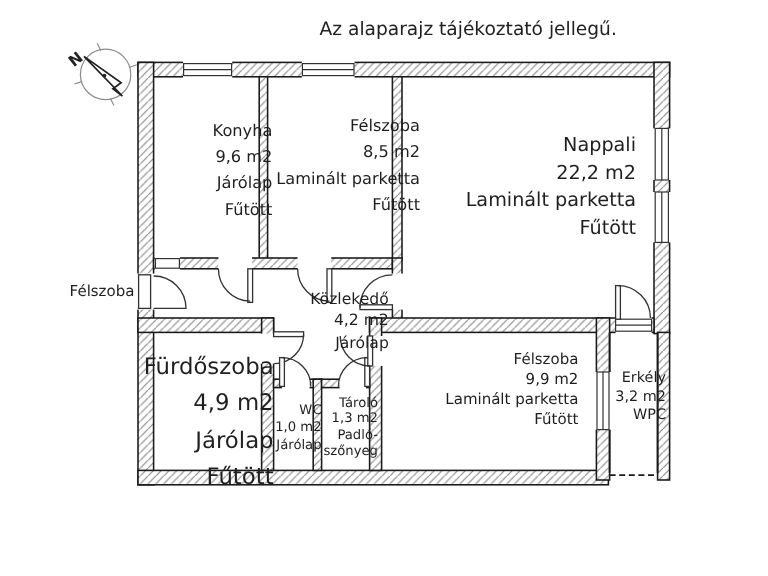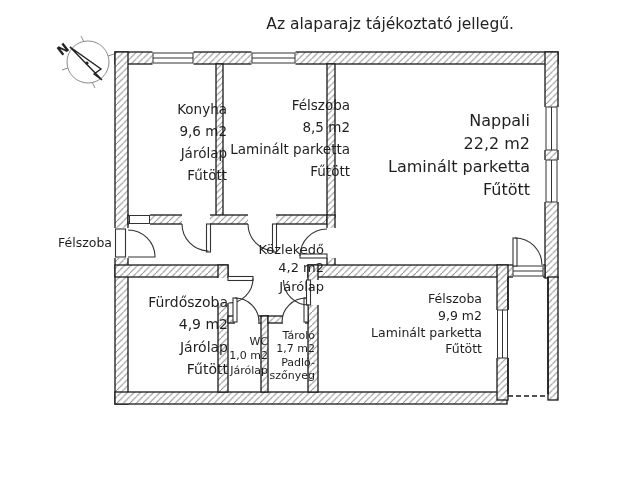--- a/index.html
+++ b/index.html
@@ -6,21 +6,21 @@
   #canvas{position:relative;width:640px;height:480px;background:#ffffff;overflow:hidden;
           font-family:"DejaVu Sans","Liberation Sans",sans-serif;}
   #plan-svg{position:absolute;left:0;top:0;}
   .lbl{position:absolute;text-align:right;white-space:pre-line;color:#1f1f1f;}
   .title{left:160px;top:15px;width:354px;font-size:15.5px;color:#222;}
   .bejarat{left:54px;top:235px;width:58px;text-align:right;font-size:12.5px;}
   .konyha{left:117px;top:99px;width:110px;font-size:13.5px;line-height:1.62;}
   .felszoba85{left:200px;top:95px;width:150px;font-size:13.5px;line-height:1.62;}
   .nappali{left:350px;top:109px;width:180px;font-size:16px;line-height:1.44;}
   .kozlekedo{left:214px;top:241px;width:110px;font-size:13px;line-height:1.42;}
-  .furdoszoba{left:118px;top:291px;width:110px;font-size:14px;line-height:1.6;}
+  .furdoszoba{left:118px;top:291px;width:110px;font-size:19px;line-height:1.6;}
   .wc{left:222px;top:335px;width:46px;font-size:11px;line-height:1.3;}
   .tarolo{left:263px;top:329px;width:52px;font-size:11px;line-height:1.22;}
   .felszoba99{left:332px;top:291px;width:150px;font-size:12.5px;line-height:1.34;}
   .erkely{left:503px;top:307px;width:52px;font-size:12px;line-height:1.3;}
   .wall{fill:url(#hatch);stroke:#1a1a1a;stroke-width:1.3;}
   .whitecover{fill:#ffffff;stroke:none;}
   .winframe{fill:#ffffff;stroke:#333333;stroke-width:1;}
   .winline{stroke:#333333;stroke-width:1;fill:none;}
   .doorleaf{fill:#ffffff;stroke:#333333;stroke-width:1.1;}
   .doorarc{fill:none;stroke:#333333;stroke-width:1.1;}
@@ -182,20 +182,23 @@
 4,2 m2
 Járólap</div>
   <div class="lbl furdoszoba">Fürdőszoba
 4,9 m2
 Járólap
 Fűtött</div>
   <div class="lbl wc">WC
 1,0 m2
 Járólap</div>
   <div class="lbl tarolo">Tároló
-1,7 m2
+1,3 m2
 Padló-
 szőnyeg</div>
   <div class="lbl felszoba99">Félszoba
 9,9 m2
 Laminált parketta
 Fűtött</div>
+  <div class="lbl erkely">Erkély
+3,2 m2
+WPC</div>
 </div>
 
 </body></html>

